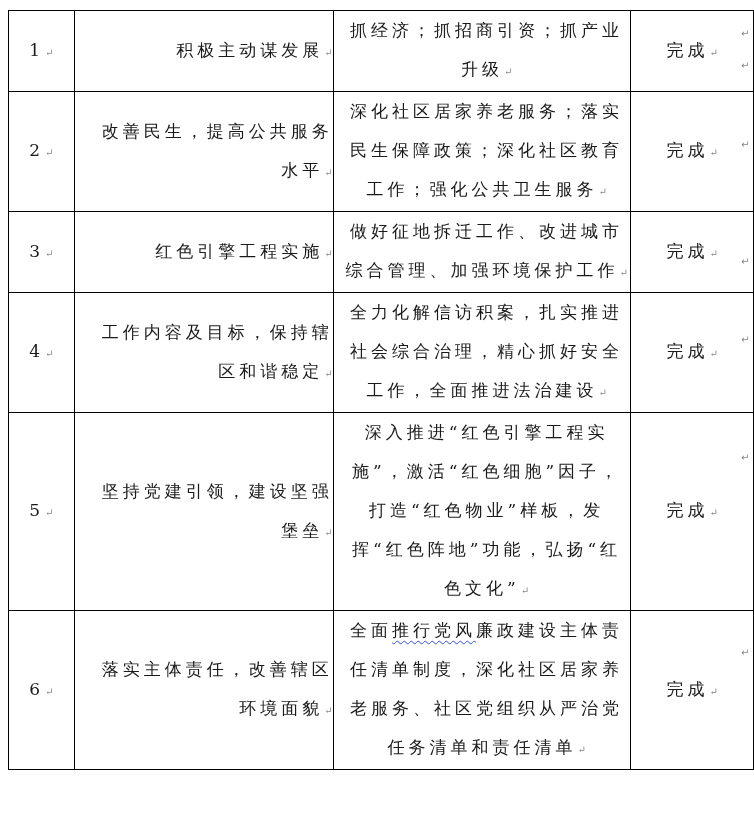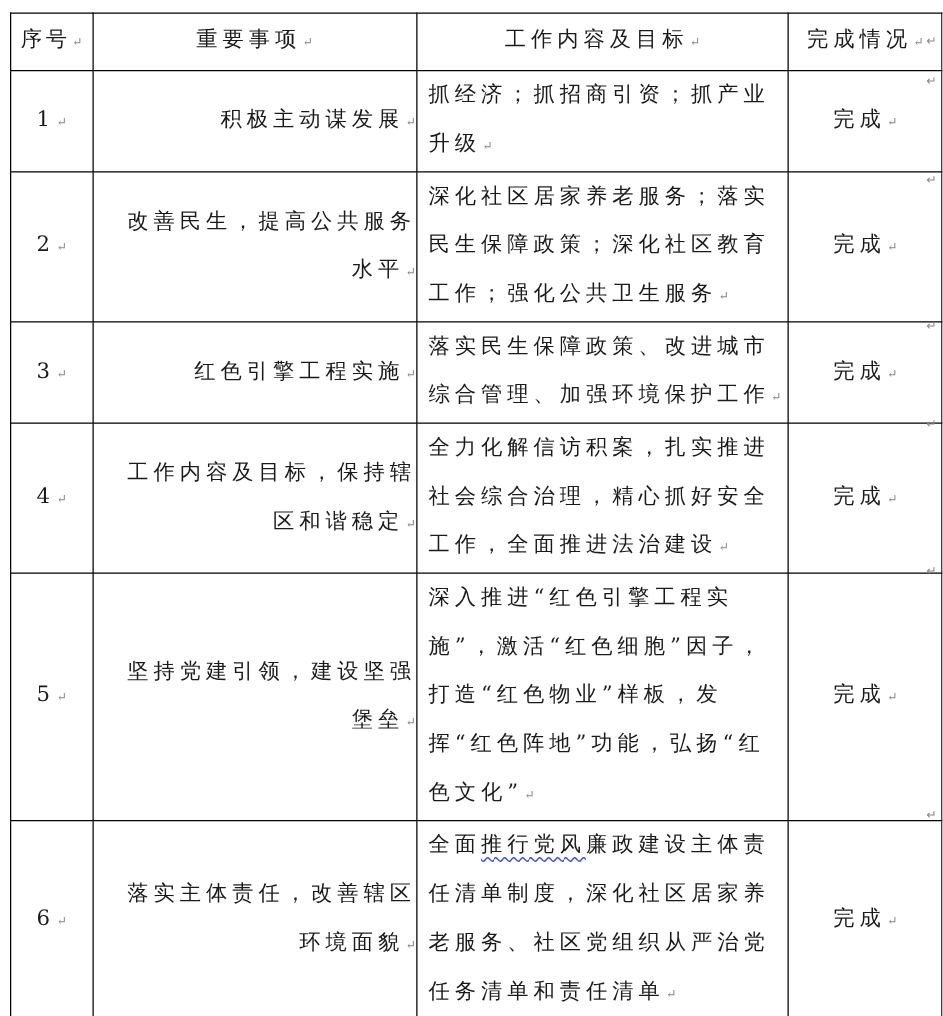--- a/index.html
+++ b/index.html
@@ -16,21 +16,21 @@
     border: 1.5px solid #000;
     padding: 0;
     font-size: 17px;
     line-height: 39px;
     letter-spacing: 4px;
     vertical-align: middle;
     overflow: hidden;
   }
   .c-no { width: 65px; text-align: center; letter-spacing: 0; }
   .c-item { width: 249px; padding-left: 10px !important; text-align: right; }
-  .c-work { width: 289px; padding-left: 9px !important; text-align: left; }
+  .c-work { width: 289px; padding-left: 9px !important; text-align: center; }
   .c-stat { width: 122px; text-align: center; }
   .hdr td { height: 45px; }
   .hdr .c-no { letter-spacing: 3px; }
   .hdr .c-item, .hdr .c-work { text-align: center; padding-left: 0 !important; }
   .mark { color: #888; font-size: 10px; letter-spacing: 0; margin-left: 1px; }
   .row-mark {
     position: absolute; left: 741px; color: #888; font-size: 10px;
     font-family: "DejaVu Sans", sans-serif;
   }
   .squiggle {
@@ -43,45 +43,39 @@
 <body>
 
 <table class="tbl">
   <colgroup>
     <col style="width:66px">
       <col style="width:250px">
       <col style="width:290px">
       <col style="width:123px">
   </colgroup>
   <tbody>
-      <tr class="hdr">
-    <td class="c-no"><span>序号</span><span class="mark">↵</span></td>
-    <td class="c-item"><span>重要事项</span><span class="mark">↵</span></td>
-    <td class="c-work"><span>工作内容及目标</span><span class="mark">↵</span></td>
-    <td class="c-stat"><span>完成情况</span><span class="mark">↵</span></td>
-  </tr>
 
   <tr style="height:79px">
     <td class="c-no"><span>1</span><span class="mark">↵</span></td>
     <td class="c-item"><span>积极主动谋发展</span><span class="mark">↵</span></td>
     <td class="c-work"><span>抓经济；抓招商引资；抓产业升级</span><span class="mark">↵</span></td>
     <td class="c-stat"><span>完成</span><span class="mark">↵</span></td>
   </tr>
 
   <tr style="height:117px">
     <td class="c-no"><span>2</span><span class="mark">↵</span></td>
     <td class="c-item"><span>改善民生，提高公共服务水平</span><span class="mark">↵</span></td>
     <td class="c-work"><span>深化社区居家养老服务；落实民生保障政策；深化社区教育工作；强化公共卫生服务</span><span class="mark">↵</span></td>
     <td class="c-stat"><span>完成</span><span class="mark">↵</span></td>
   </tr>
 
   <tr style="height:78px">
     <td class="c-no"><span>3</span><span class="mark">↵</span></td>
     <td class="c-item"><span>红色引擎工程实施</span><span class="mark">↵</span></td>
-    <td class="c-work"><span>落实民生保障政策、改进城市综合管理、加强环境保护工作</span><span class="mark">↵</span></td>
+    <td class="c-work"><span>做好征地拆迁工作、改进城市综合管理、加强环境保护工作</span><span class="mark">↵</span></td>
     <td class="c-stat"><span>完成</span><span class="mark">↵</span></td>
   </tr>
 
   <tr style="height:118px">
     <td class="c-no"><span>4</span><span class="mark">↵</span></td>
     <td class="c-item"><span>工作内容及目标，保持辖区和谐稳定</span><span class="mark">↵</span></td>
     <td class="c-work"><span>全力化解信访积案，扎实推进社会综合治理，精心抓好安全工作，全面推进法治建设</span><span class="mark">↵</span></td>
     <td class="c-stat"><span>完成</span><span class="mark">↵</span></td>
   </tr>
 

